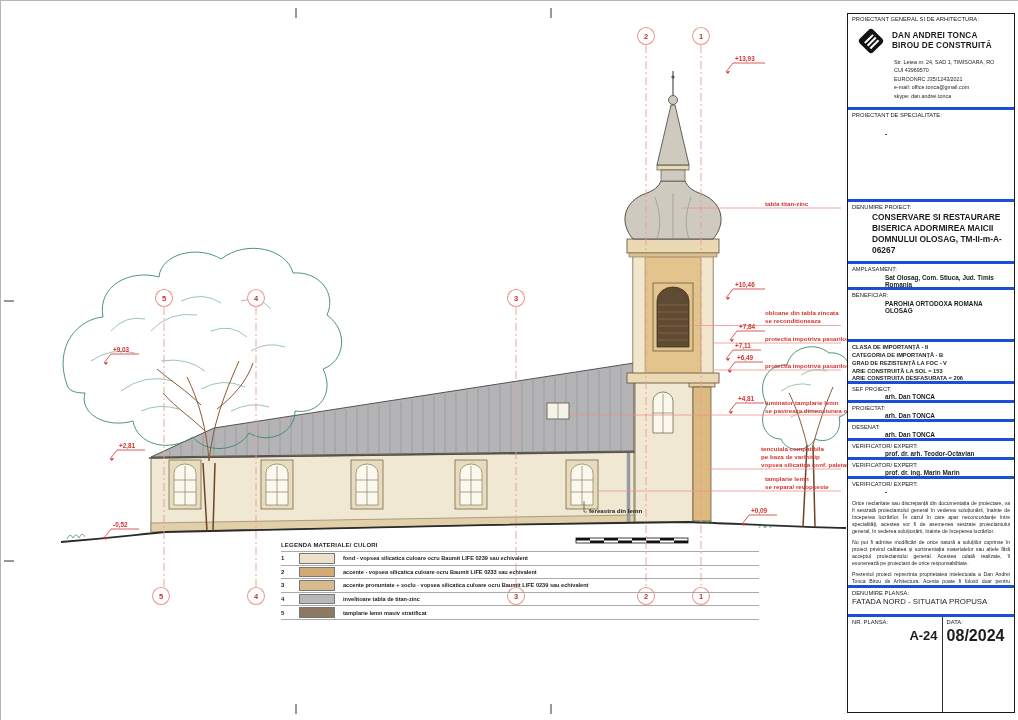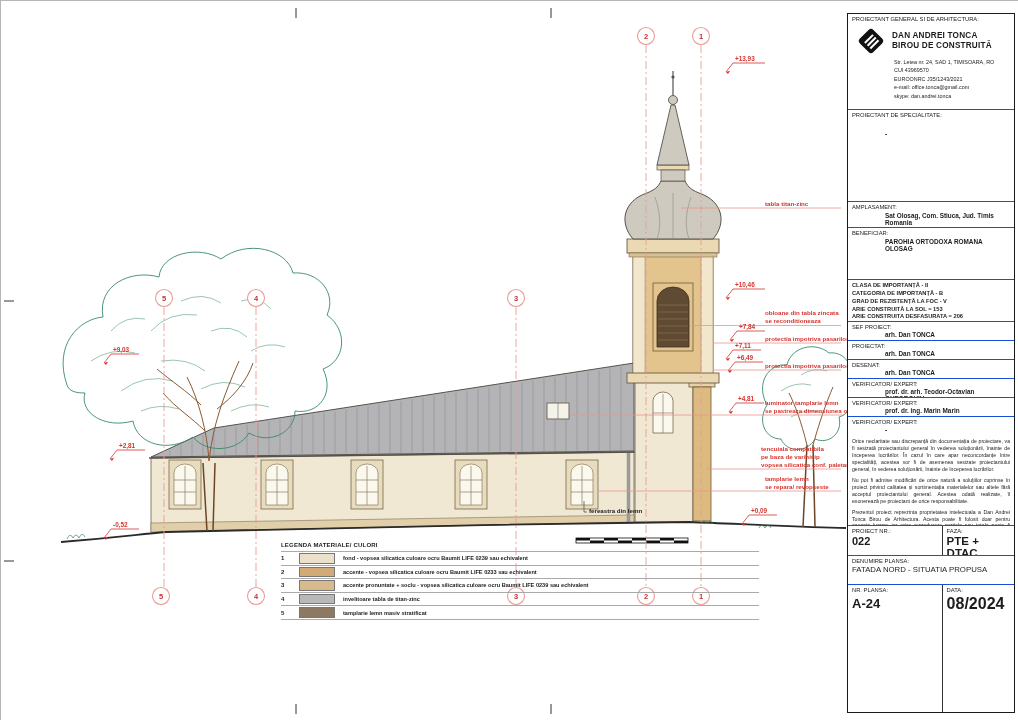--- a/index.html
+++ b/index.html
@@ -32,21 +32,21 @@
   .lg-row{display:grid;grid-template-columns:18px 36px 1fr;align-items:center;height:12.6px;border-bottom:0.5px solid #aaa;}
   .lg-row:first-child{border-top:0.5px solid #aaa;}
   .lg-num{font-size:6px;font-weight:bold;color:#1c1c1c;}
   .lg-swatch{height:10.5px;border:0.6px solid #777;box-sizing:border-box;}
   .lg-row:nth-child(3) .lg-swatch{background-image:radial-gradient(#8d6a3f 0.55px,transparent 0.65px);background-size:3px 3px;}
   .lg-text{font-size:5.6px;font-weight:bold;color:#1c1c1c;padding-left:8px;white-space:nowrap;}
 
   
   .titleblock{position:absolute;left:846px;top:12px;width:168px;height:700px;border:1.6px solid #1a1a1a;
     box-sizing:border-box;display:flex;flex-direction:column;background:#fff;color:#1c1c1c;}
-  .titleblock section{border-bottom:1px solid #1d4ed8;box-sizing:border-box;padding:2px 4px;overflow:hidden;}
+  .titleblock section{border-bottom:3px solid #1d4ed8;box-sizing:border-box;padding:2px 4px;overflow:hidden;}
   .titleblock section:last-child{border-bottom:none;}
   .tb-label{font-size:5.8px;color:#222;}
   .tb-value-ind{font-size:6.4px;font-weight:bold;padding-left:33px;margin-top:2px;}
   .tb-s1{height:96px;}
   .tb-firm{display:flex;align-items:center;gap:6px;margin:4px 0 2px 4px;}
   .tb-logo{width:30px;height:30px;flex:0 0 auto;}
   .tb-firmname{font-size:8.2px;font-weight:bold;line-height:1.25;letter-spacing:0.2px;}
   .tb-address{font-size:5.4px;line-height:1.55;padding-left:42px;margin-top:2px;}
   .tb-s2{height:92px;}
   .tb-project{height:62px;}
@@ -61,21 +61,21 @@
   .tb-split > div{padding:2px 4px;box-sizing:border-box;}
   .tb-split > div:first-child{flex:1.35;}
   .tb-split > div:last-child{flex:1;border-left:1px solid #333;}
   .tb-nrfaza{height:30px;}
   .tb-plansa{height:29px;}
   .tb-scara{height:31px;}
   .tb-nrplansa{height:36px;flex:1;}
   .tb-big{font-size:11px;font-weight:bold;margin-top:1px;}
   .tb-faza{font-size:11.5px;font-weight:bold;margin-top:1px;}
   .tb-sheetname{font-size:7.8px;font-weight:normal;margin-top:1px;}
-  .tb-a24{font-size:13px;font-weight:bold;text-align:left;margin-top:3px;}
+  .tb-a24{font-size:13px;font-weight:bold;text-align:right;margin-top:3px;}
   .tb-date{font-size:16px;font-weight:bold;margin-top:2px;}
 </style>
 </head>
 <body>
 
 <div class="page">
 
 <svg class="sheet" viewBox="0 0 1018 720">
 
   <g stroke="#333" stroke-width="1">
@@ -499,20 +499,24 @@
           <div>e-mail: office.tonca@gmail.com</div>
           <div>skype: dan.andrei.tonca</div>
         </div>
   </section>
 
   <section class="tb-s2">
     <div class="tb-label">PROIECTANT DE SPECIALITATE:</div>
     <div class="tb-value-ind" style="margin-top:12px;">-</div>
   </section>
 
+  <section class="tb-project">
+    <div class="tb-label">DENUMIRE PROIECT:</div>
+    <div class="tb-project-title">CONSERVARE SI RESTAURARE BISERICA ADORMIREA MAICII DOMNULUI OLOSAG, TM-II-m-A-06267</div>
+  </section>
 
   <section class="tb-ampl">
     <div class="tb-label">AMPLASAMENT:</div>
     <div class="tb-value-ind">Sat Olosag, Com. Stiuca, Jud. Timis Romania</div>
   </section>
 
   <section class="tb-benef">
     <div class="tb-label">BENEFICIAR:</div>
     <div class="tb-value-ind">PAROHIA ORTODOXA ROMANA OLOSAG</div>
   </section>
@@ -548,30 +552,20 @@
     </section></div>
 
   <section class="tb-disc">
     <div>
           <p>Orice neclaritate sau discrepanță din documentația de proiectare, va fi sesizată proiectantului general în vederea soluționării, înainte de începerea lucrărilor. În cazul în care apar neconcordanțe între specialități, acestea vor fi de asemenea sesizate proiectantului general, în vederea soluționării, înainte de începerea lucrărilor.</p>
           <p>Nu pot fi admise modificări de orice natură a soluțiilor cuprinse în proiect privind calitatea și sortimentația materialelor sau altele fără acceptul proiectantului general. Acestea odată realizate, îl exonerează pe proiectant de orice responsabilitate.</p>
           <p>Prezentul proiect reprezinta proprietatea intelectuala a Dan Andrei Tonca Birou de Arhitectura. Acesta poate fi folosit doar pentru aceasta lucrare iar orice reproducere partiala sau totala poate fi facuta doar cu acordul prealabil al Proiectantului.</p>
         </div>
   </section>
 
-  <section class="tb-split tb-nrfaza">
-    <div>
-      <div class="tb-label">PROIECT NR.:</div>
-      <div class="tb-big">022</div>
-    </div>
-    <div>
-      <div class="tb-label">FAZA:</div>
-      <div class="tb-faza">PTE + DTAC</div>
-    </div>
-  </section>
 
   <section class="tb-plansa">
     <div class="tb-label">DENUMIRE PLANSA:</div>
     <div class="tb-sheetname">FATADA NORD - SITUATIA PROPUSA</div>
   </section>
 
 
   <section class="tb-split tb-nrplansa">
     <div>
       <div class="tb-label">NR. PLANSA:</div>

